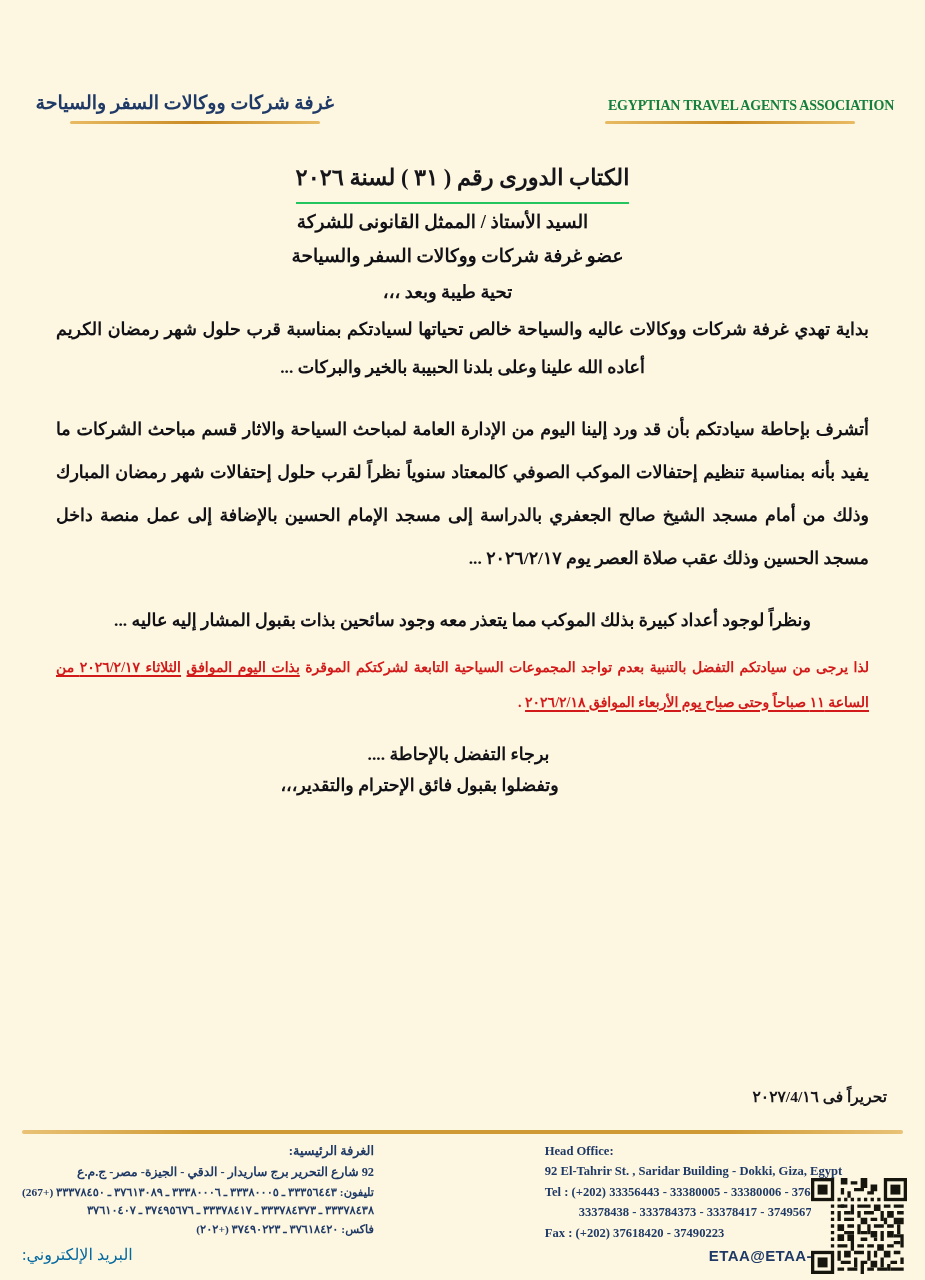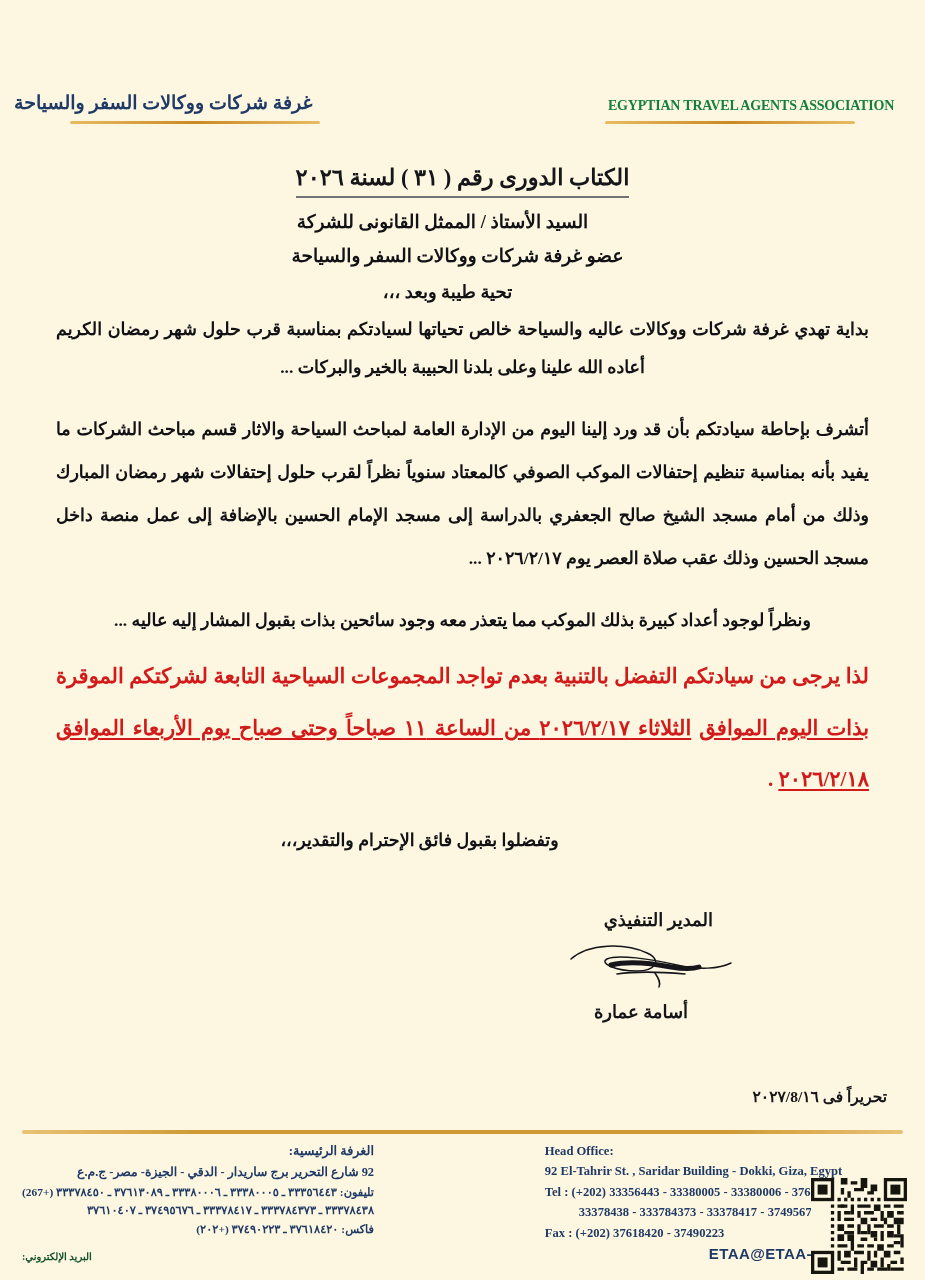--- a/index.html
+++ b/index.html
@@ -45,21 +45,21 @@
     color: #15803d;
     text-align: center;
     direction: ltr;
     white-space: nowrap;
   }
   .hdr-ar {
     font-family: "Liberation Serif", "DejaVu Serif", serif;
     font-weight: bold;
     font-size: 19px;
     color: #1f3a66;
-    text-align: left;
+    text-align: right;
     direction: rtl;
     white-space: nowrap;
   }
   .hdr-rule {
     margin-top: 7px;
     height: 3px;
     background: linear-gradient(to right, #e8bb63, #c98a23, #e8bb63);
     border-radius: 2px;
   }
   .hdr-rule.left { width: 250px; margin-right: auto; margin-left: 14px; }
@@ -91,22 +91,22 @@
   
   .doc-title {
     text-align: center;
     margin-top: 16px;
     font-size: 22.5px;
     font-weight: bold;
     color: #15151a;
     letter-spacing: 0px;
   }
   .doc-title span {
-    border-bottom: 2px solid #737373;
-    padding-bottom: 6px;
+    border-bottom: 2px solid #22c55e;
+    padding-bottom: 12px;
     margin-top: 36px;
   }
 
   
   .body-wrap {
     padding: 0 56px 0 56px;
     box-sizing: border-box;
     direction: rtl;
   }
   .addr-block {
@@ -143,21 +143,21 @@
     margin: 0 0 6px 0;
   }
   .para.block {
     text-align: justify;
     text-align-last: right;
     line-height: 2.45;
   }
   .para.gap { margin-top: 22px; }
 
   .para-red {
-    font-size: 21px;
+    font-size: 14px;
     font-weight: bold;
     color: #d21a1a;
     line-height: 2.45;
     text-align: justify;
     text-align-last: right;
     margin: 12px 0 0 0;
   }
   .para-red u, .u-red {
     text-decoration: underline;
     text-decoration-thickness: 1.5px;
@@ -276,24 +276,24 @@
     direction: ltr;
     color: #1f3a66;
     font-family: "Liberation Sans", sans-serif;
     font-weight: bold;
     font-size: 15px;
     letter-spacing: 0.4px;
     padding-left: 232px;
   }
   .f-email-ar {
     direction: rtl;
-    color: #14532d;
+    color: #0369a1;
     font-family: "Liberation Serif", serif;
-    font-weight: bold;
-    font-size: 10px;
+    font-weight: normal;
+    font-size: 16px;
     padding-right: 86px;
   }
   .qr {
     position: absolute;
     right: 18px;
     bottom: 6px;
     width: 96px;
     height: 96px;
     background: #fdf6e0;
   }
@@ -333,39 +333,28 @@
 
     <p class="para">بداية تهدي غرفة شركات ووكالات عاليه والسياحة خالص تحياتها لسيادتكم بمناسبة قرب حلول شهر رمضان الكريم أعاده الله علينا وعلى بلدنا الحبيبة بالخير والبركات ...</p>
 
     <p class="para block gap">أتشرف بإحاطة سيادتكم بأن قد ورد إلينا اليوم من الإدارة العامة لمباحث السياحة والاثار قسم مباحث الشركات ما يفيد بأنه بمناسبة تنظيم إحتفالات الموكب الصوفي كالمعتاد سنوياً نظراً لقرب حلول إحتفالات شهر رمضان المبارك وذلك من أمام مسجد الشيخ صالح الجعفري بالدراسة إلى مسجد الإمام الحسين بالإضافة إلى عمل منصة داخل مسجد الحسين وذلك عقب صلاة العصر يوم ٢٠٢٦/٢/١٧ ...</p>
 
     <p class="para gap">ونظراً لوجود أعداد كبيرة بذلك الموكب مما يتعذر معه وجود سائحين بذات بقبول المشار إليه عاليه ...</p>
 
     <p class="para-red"><span>لذا يرجى من سيادتكم التفضل بالتنبية بعدم تواجد المجموعات السياحية التابعة لشركتكم الموقرة</span> <span class="u-red">بذات اليوم الموافق</span> <span class="u-red">الثلاثاء ٢٠٢٦/٢/١٧ من الساعة ١١ صباحاً وحتى صباح يوم الأربعاء الموافق ٢٠٢٦/٢/١٨</span> <span>.</span></p>
 
     <div class="closing">
+      <div class="cl c1">برجاء التفضل بالإحاطة ....</div>
       <div class="cl c3">وتفضلوا بقبول فائق الإحترام والتقدير،،،</div>
     </div>
 
-    <div class="sig-area">
-      <div class="sig-title">المدير التنفيذي</div>
-      <svg class="sig-mark" viewBox="0 0 190 62">
-        <path d="M12 26 C30 10 66 10 88 20 C104 27 96 38 78 38
-                 C56 38 40 30 48 26 C58 21 92 26 118 32
-                 C140 37 160 36 172 30" fill="none" stroke="#16161a" stroke-width="1.5" stroke-linecap="round"></path>
-        <path d="M52 32 C68 28 92 30 112 34 C124 36 134 36 140 34" fill="none" stroke="#16161a" stroke-width="5" stroke-linecap="round"></path>
-        <path d="M58 41 C78 38 104 39 126 41" fill="none" stroke="#16161a" stroke-width="1.6" stroke-linecap="round"></path>
-        <path d="M96 40 C100 46 102 50 100 54" fill="none" stroke="#16161a" stroke-width="1.5" stroke-linecap="round"></path>
-      </svg>
-      <div class="sig-name">أسامة عمارة</div>
-    </div>
 
   </div>
 
-  <div class="date-line">تحريراً فى ٢٠٢٧/8/١٦</div>
+  <div class="date-line">تحريراً فى ٢٠٢٧/4/١٦</div>
 
   <div class="footer">
     <div class="footer-rule"></div>
 
     <div class="footer-cols">
 
       <div class="f-en">
         <div>Head Office:</div>
         <div>92 El-Tahrir St. , Saridar Building - Dokki, Giza, Egypt</div>
         <div>Tel : (+202) 33356443 - 33380005 - 33380006 - 37613089 - 33378450</div>

